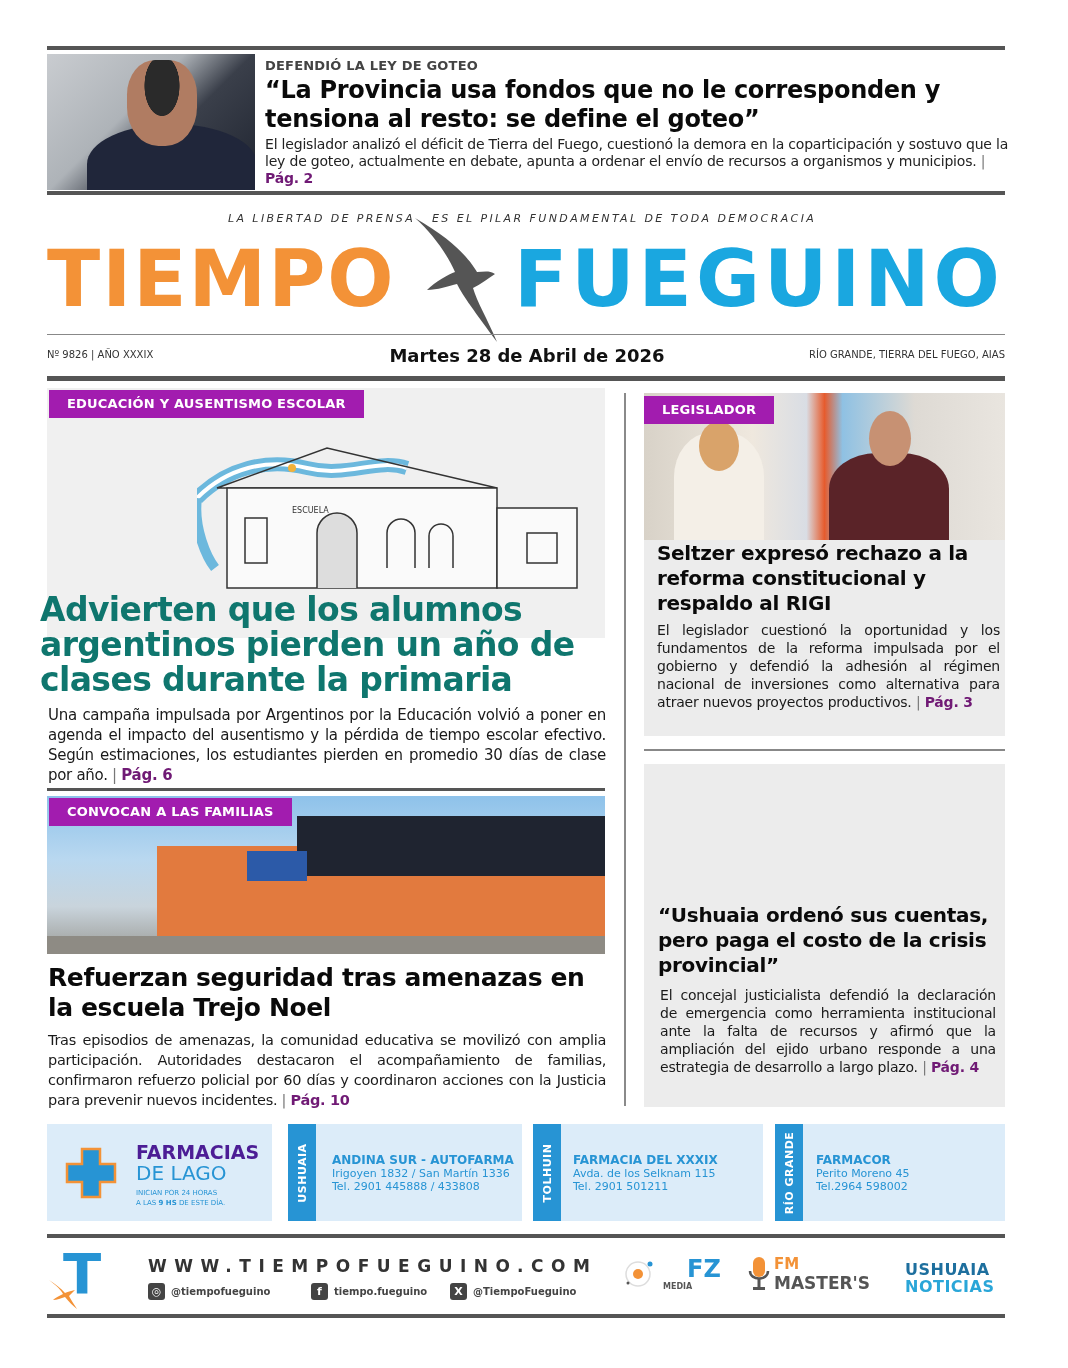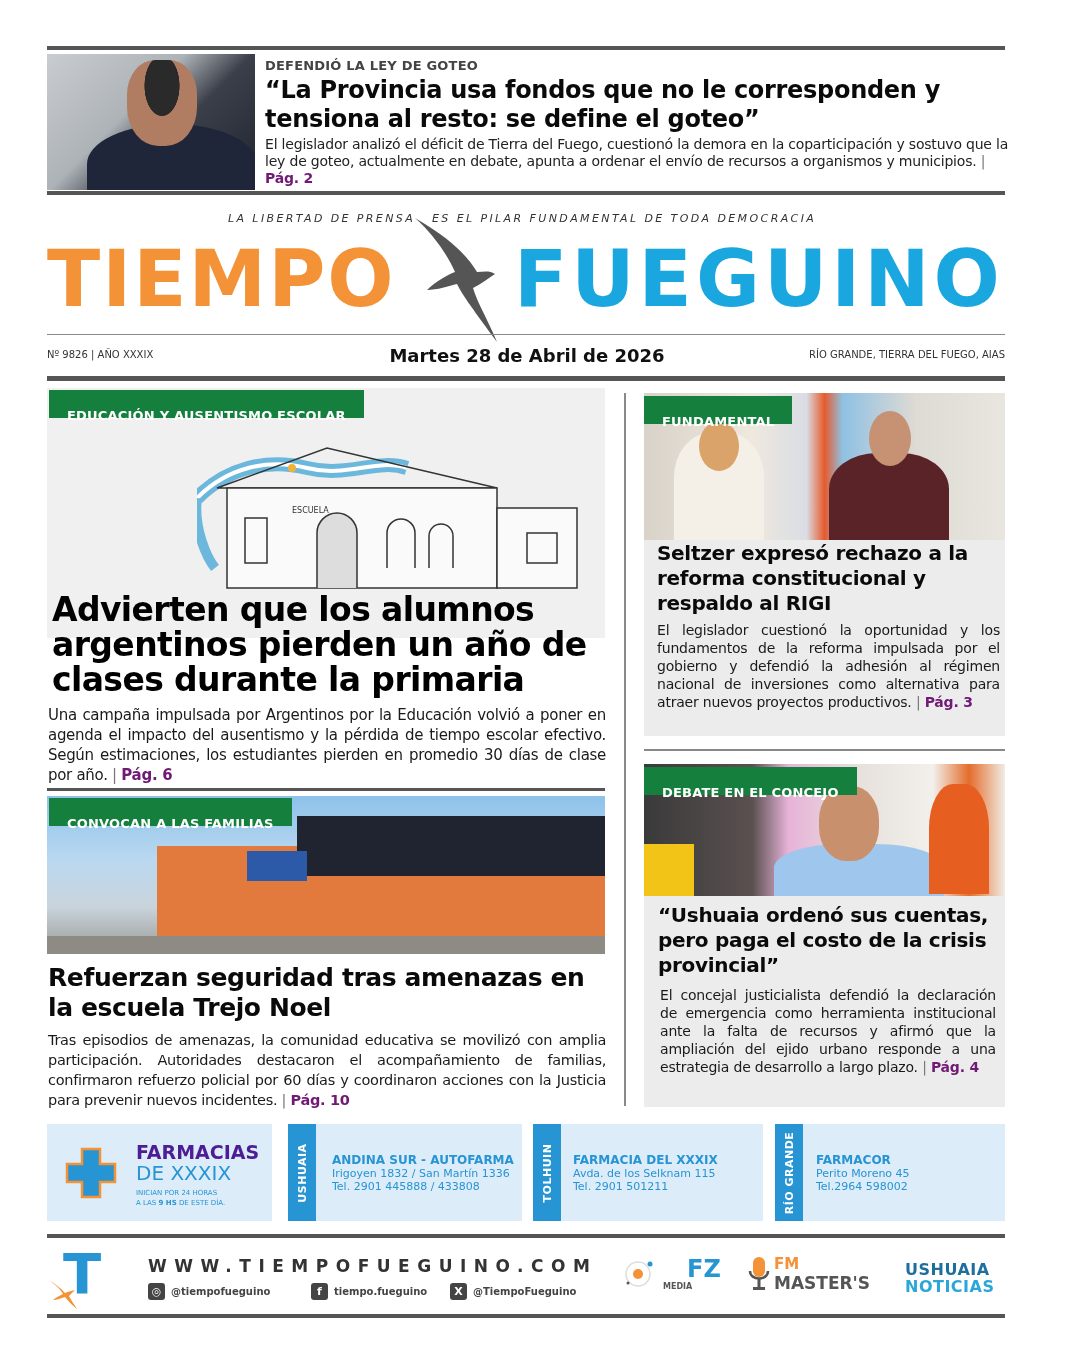--- a/index.html
+++ b/index.html
@@ -26,25 +26,25 @@
   .brand-left { position: absolute; left: 47px; top: 234px; font: 900 78px/90px "DejaVu Sans", sans-serif; color: #f39237; letter-spacing: 2px; font-weight: bold; }
   .brand-right { position: absolute; left: 514px; top: 234px; font: bold 78px/90px "DejaVu Sans", sans-serif; color: #1aa7e0; letter-spacing: 4px;
     -webkit-text-stroke: 0px; }
   .bird { position: absolute; left: 405px; top: 212px; width: 110px; height: 135px; }
   .edition { position: absolute; left: 47px; top: 349px; font: 10px "DejaVu Sans", sans-serif; color: #333; }
   .date { position: absolute; left: 0; width: 1068px; text-align: center; top: 345px; font: bold 18px "DejaVu Sans", sans-serif; color: #111; padding-left: 2px; }
   .date span { position: relative; left: -8px; }
   .location { position: absolute; right: 63px; top: 349px; font: 10px "DejaVu Sans", sans-serif; color: #333; }
 
   
-  .tag { position: absolute; background: #15803d; color: #fff; font: bold 13px "DejaVu Sans", sans-serif; padding: 12px 18px; height: 28px; line-height: 28px; letter-spacing: 0.2px; }
+  .tag { position: absolute; background: #a21caf; color: #fff; font: bold 13px "DejaVu Sans", sans-serif; padding: 0 18px; height: 28px; line-height: 28px; letter-spacing: 0.2px; }
 
   .lead-img { position: absolute; left: 47px; top: 388px; width: 558px; height: 250px; background: #f0f0f0; overflow: hidden; }
   .school { position: absolute; left: 150px; top: 40px; width: 400px; height: 170px; }
-  .lead-title { position: absolute; left: 52px; top: 592px; width: 560px; font: bold 33px/35px "DejaVu Sans", sans-serif; color: #000000; letter-spacing: -0.6px; }
+  .lead-title { position: absolute; left: 40px; top: 592px; width: 560px; font: bold 33px/35px "DejaVu Sans", sans-serif; color: #0f766e; letter-spacing: -0.6px; }
   .lead-text { position: absolute; left: 48px; top: 705px; width: 558px; font: 15px/20px "DejaVu Sans", sans-serif; color: #1a1a1a; text-align: justify; letter-spacing: -0.3px; }
 
   .second-img { position: absolute; left: 47px; top: 796px; width: 558px; height: 158px; overflow: hidden;
     background: linear-gradient(180deg, #8ec2ea 0%, #b9d8f0 40%, #c9d4dc 70%, #9a9a95 100%); }
   .second-title { position: absolute; left: 48px; top: 963px; width: 560px; font: bold 25px/30px "DejaVu Sans", sans-serif; color: #0a0a0a; letter-spacing: -0.4px; }
   .second-text { position: absolute; left: 48px; top: 1030px; width: 558px; font: 14.5px/20px "DejaVu Sans", sans-serif; color: #1a1a1a; text-align: justify; letter-spacing: -0.3px; }
 
   .vdiv { position: absolute; left: 624px; top: 393px; width: 2px; height: 713px; background: #8a8a8a; }
 
   
@@ -136,51 +136,44 @@
 </div>
 
 <div class="vdiv"></div>
 
 <div class="card" style="top:393px;height:343px;">
   <div class="card-img" style="height:147px;background:linear-gradient(90deg,#d8d2c8 0%,#efe8de 30%,#d9dde4 45%,#e65b2d 50%,#8fc1e3 55%,#dedad4 75%,#e9e5df 100%);">
     <div style="position:absolute;left:30px;top:40px;width:90px;height:110px;border-radius:40% 40% 0 0;background:#f4efe7;"></div>
     <div style="position:absolute;left:55px;top:28px;width:40px;height:50px;border-radius:50%;background:#d9a36a;"></div>
     <div style="position:absolute;left:185px;top:60px;width:120px;height:90px;border-radius:40% 40% 0 0;background:#5a2328;"></div>
     <div style="position:absolute;left:225px;top:18px;width:42px;height:55px;border-radius:50%;background:#c79173;"></div>
-    <div class="tag" style="left:0;top:3px;">FUNDAMENTAL</div>
+    <div class="tag" style="left:0;top:3px;">LEGISLADOR</div>
   </div>
   <div class="card-title" style="top:148px;">Seltzer expresó rechazo a la reforma constitucional y respaldo al RIGI</div>
   <div class="card-text" style="top:228px;">
     <span>El legislador cuestionó la oportunidad y los fundamentos de la reforma impulsada por el gobierno y defendió la adhesión al régimen nacional de inversiones como alternativa para atraer nuevos proyectos productivos.</span>
     <span class="sep"> | </span><span class="pag">Pág. 3</span>
   </div>
 </div>
 <div class="rule" style="left:644px;top:749px;width:361px;height:2px;background:#888;"></div>
 
 <div class="card" style="top:764px;height:343px;">
-  <div class="card-img" style="height:132px;background:linear-gradient(90deg,#3a3a3a 0%,#5a5050 30%,#e7b3d8 40%,#e7e1dc 60%,#f2f0ec 80%,#e46d2c 90%,#f0ece6 100%);">
-    <div style="position:absolute;left:0;top:80px;width:50px;height:52px;background:#f2c418;"></div>
-    <div style="position:absolute;left:130px;top:80px;width:170px;height:60px;border-radius:40% 40% 0 0;background:#9fc6ec;"></div>
-    <div style="position:absolute;left:175px;top:22px;width:60px;height:75px;border-radius:45%;background:#c9906e;"></div>
-    <div style="position:absolute;left:285px;top:20px;width:60px;height:110px;border-radius:40% 40% 0 0;background:#e65f21;"></div>
-    <div class="tag" style="left:0;top:3px;">DEBATE EN EL CONCEJO</div>
-  </div>
   <div class="card-title" style="top:139px;left:14px;">“Ushuaia ordenó sus cuentas, pero paga el costo de la crisis provincial”</div>
   <div class="card-text" style="top:222px;left:16px;width:336px;">
     <span>El concejal justicialista defendió la declaración de emergencia como herramienta institucional ante la falta de recursos y afirmó que la ampliación del ejido urbano responde a una estrategia de desarrollo a largo plazo.</span>
     <span class="sep"> | </span><span class="pag">Pág. 4</span>
   </div>
 </div>
 
 <div class="pharm" style="left:47px;width:225px;">
   <svg style="position:absolute;left:18px;top:23px;" width="52" height="52" viewBox="0 0 52 52">
     <path d="M17 2 H35 V17 H50 V35 H35 V50 H17 V35 H2 V17 H17 Z" fill="#2794d4" stroke="#f39237" stroke-width="2.5"></path>
   </svg>
   <div style="position:absolute;left:89px;top:17px;font:bold 19px 'DejaVu Sans',sans-serif;color:#4c1d95;">FARMACIAS</div>
-  <div style="position:absolute;left:89px;top:37px;font:20px 'DejaVu Sans',sans-serif;color:#2794d4;">DE XXXIX</div>
+  <div style="position:absolute;left:89px;top:37px;font:20px 'DejaVu Sans',sans-serif;color:#2794d4;">DE LAGO</div>
   <div style="position:absolute;left:89px;top:65px;font:7px 'DejaVu Sans',sans-serif;color:#2794d4;">INICIAN POR 24 HORAS</div>
   <div style="position:absolute;left:89px;top:75px;font:7px 'DejaVu Sans',sans-serif;color:#2794d4;">
     <span>A LAS </span><b>9 HS</b><span> DE ESTE DÍA.</span>
   </div>
 </div>
 
 <div class="pharm" style="left:288px;width:234px;">
   <div class="pharm-side">
       <span>USHUAIA</span>
     </div>

